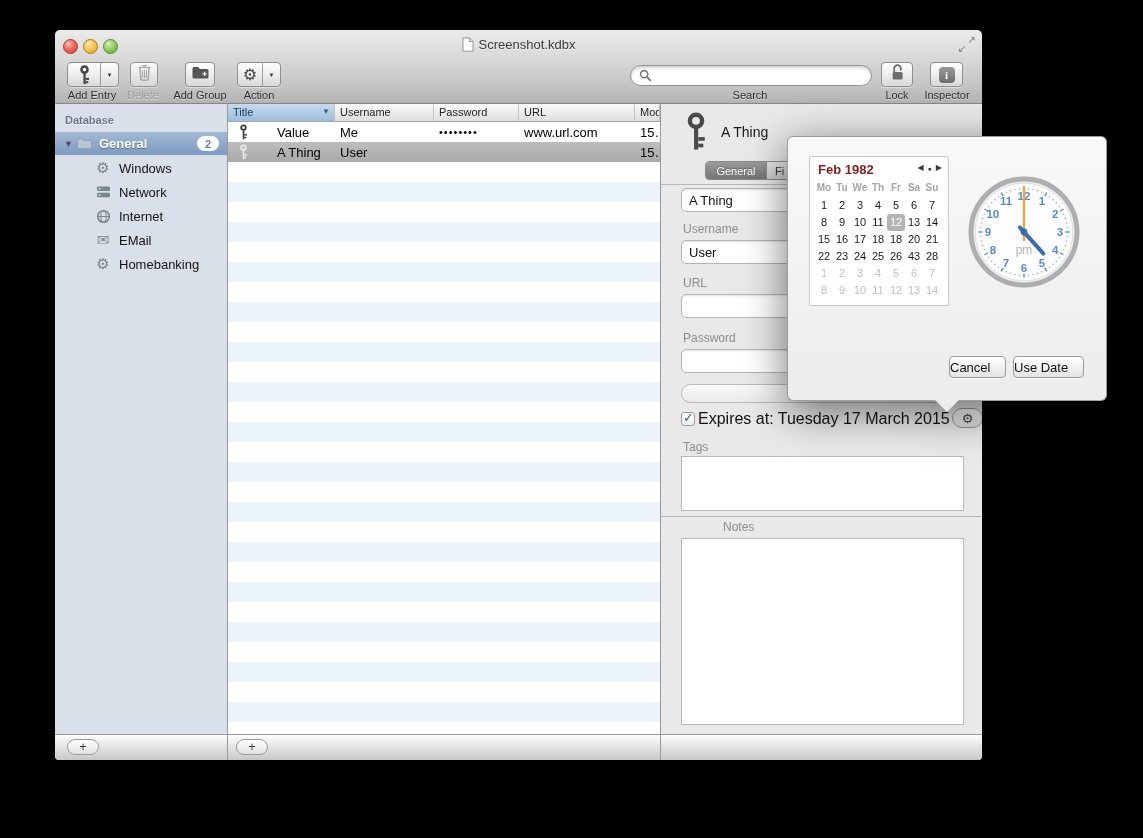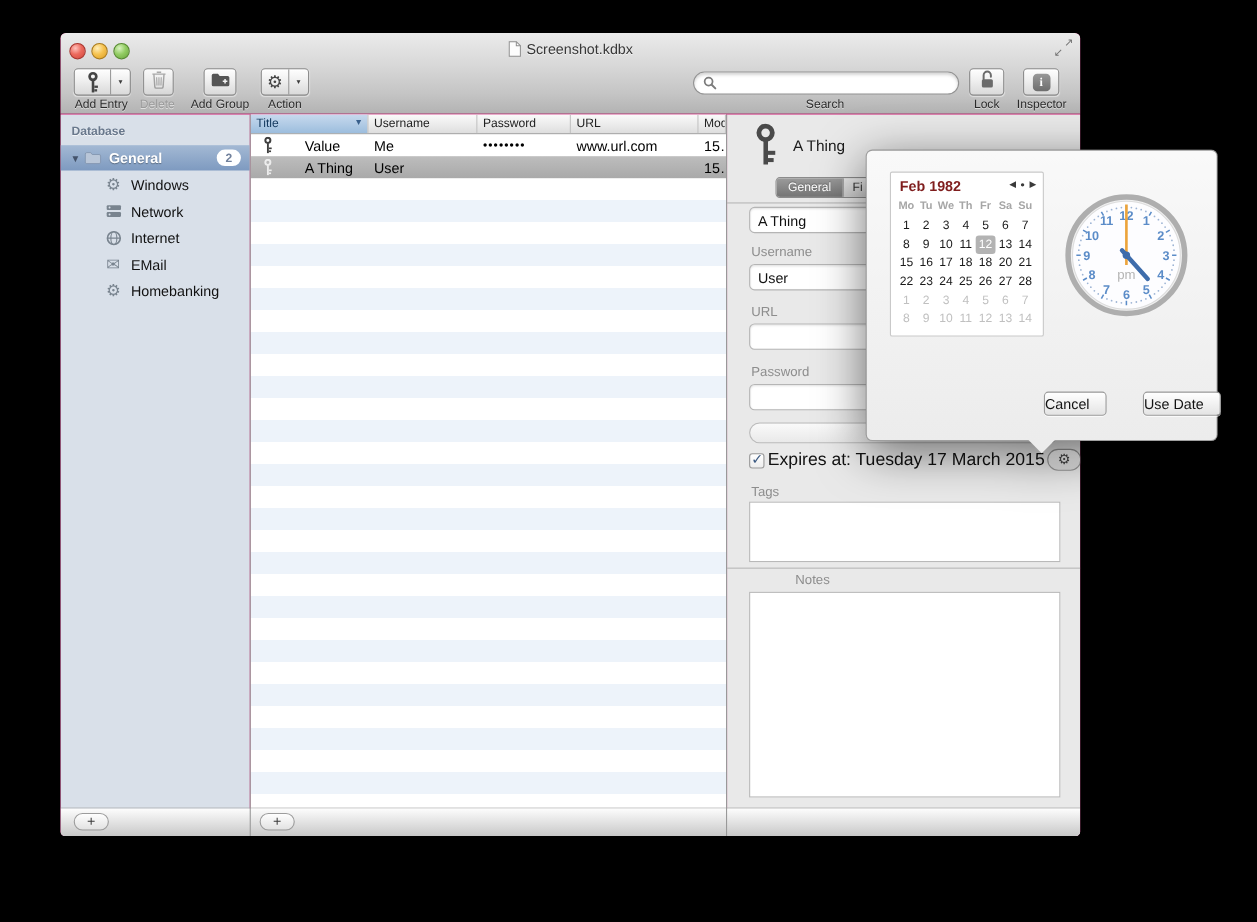--- a/index.html
+++ b/index.html
@@ -1,19 +1,19 @@
 <!DOCTYPE html>
 <html><head>
 <meta charset="utf-8">
 <style>
   html,body{margin:0;padding:0;background:#000;}
   #screen{position:relative;width:1143px;height:838px;background:#000;overflow:hidden;
           font-family:"Liberation Sans","DejaVu Sans",sans-serif;-webkit-font-smoothing:antialiased;}
   
-  #window{position:absolute;left:55px;top:30px;width:927px;height:730px;background:#ec4899;
+  #window{position:absolute;left:55px;top:30px;width:927px;height:730px;background:#0f766e;
           border-radius:5px 5px 4px 4px;box-shadow:0 18px 45px rgba(0,0,0,.65);z-index:1;}
   #header{position:absolute;left:0;top:0;right:0;height:73px;border-radius:5px 5px 0 0;
           background:linear-gradient(#ebebeb,#d8d8d8 40%,#c5c5c5 75%,#b3b3b3);
           border-bottom:1px solid #868686;}
   .tl{position:absolute;top:9px;width:13px;height:13px;border-radius:50%;}
   #tl-close{left:8px;background:radial-gradient(circle at 35% 30%,#ffc2bc,#ec6a5e 45%,#d0453a);border:1px solid #a9352f;}
   #tl-min{left:28px;background:radial-gradient(circle at 35% 30%,#ffeeba,#f6c351 45%,#dc9e23;);border:1px solid #ab7c1d;background:radial-gradient(circle at 35% 30%,#ffeeba,#f6c351 45%,#dc9e23);}
   #tl-zoom{left:48px;background:radial-gradient(circle at 35% 30%,#d9f2c0,#93cd64 45%,#67a43b);border:1px solid #578a31;}
   #title-wrap{position:absolute;top:7px;left:0;right:0;text-align:center;font-size:13px;color:#383838;
               text-shadow:0 1px 0 rgba(255,255,255,.6);}
@@ -118,21 +118,21 @@
   #clock-svg{position:absolute;left:172px;top:31px;}
   #preset{position:absolute;left:23px;top:190px;width:270px;height:22px;background:#fff;border:1px solid #7ba7d7;border-radius:4px;
           box-shadow:0 0 6px 2px rgba(90,160,230,.8);box-sizing:border-box;display:flex;align-items:center;font-size:13px;color:#111;}
   #preset .val{margin-left:8px;flex:1;}
   #preset .stepper{margin-right:6px;display:flex;flex-direction:column;align-items:center;color:#333;}
   #preset .stepper span{font-size:6px;line-height:5px;}
   .pop-btn{position:absolute;top:219px;height:22px;border:1px solid #9b9b9b;border-radius:4px;
            background:linear-gradient(#fff,#e4e4e4);font-size:13px;color:#111;display:flex;align-items:center;
            box-sizing:border-box;box-shadow:0 1px 0 rgba(255,255,255,.7);}
   #cancel-btn{left:161px;width:57px;}
-  #usedate-btn{left:225px;width:71px;margin-left:26px;}
+  #usedate-btn{left:225px;width:71px;}
 </style>
 </head>
 <body>
 
 <div id="screen">
   <div id="window">
 
     <div id="header">
       <span id="tl-close" class="tl"></span>
       <span id="tl-min" class="tl"></span>
@@ -452,21 +452,21 @@
               <div class="day">18</div>
               <div class="day">20</div>
               <div class="day">21</div>
             </div>
             <div class="cal-row">
               <div class="day">22</div>
               <div class="day">23</div>
               <div class="day">24</div>
               <div class="day">25</div>
               <div class="day">26</div>
-              <div class="day">27</div>
+              <div class="day">43</div>
               <div class="day">28</div>
             </div>
             <div class="cal-row">
               <div class="day outside">1</div>
               <div class="day outside">2</div>
               <div class="day outside">3</div>
               <div class="day outside">4</div>
               <div class="day outside">5</div>
               <div class="day outside">6</div>
               <div class="day outside">7</div>

